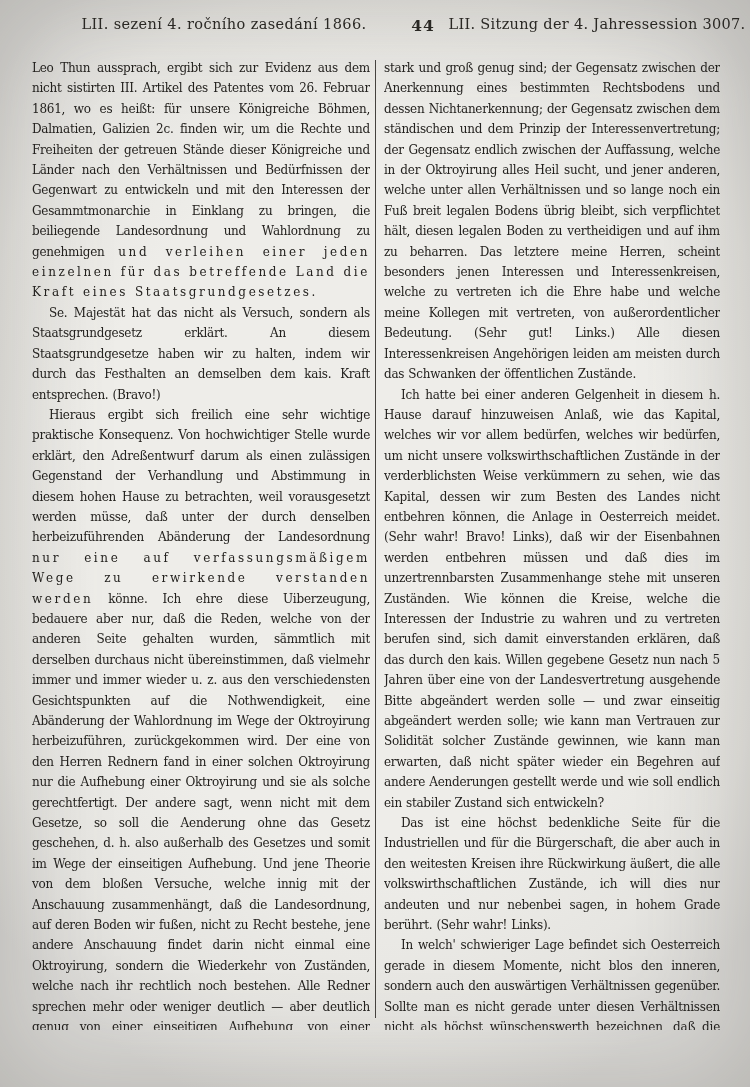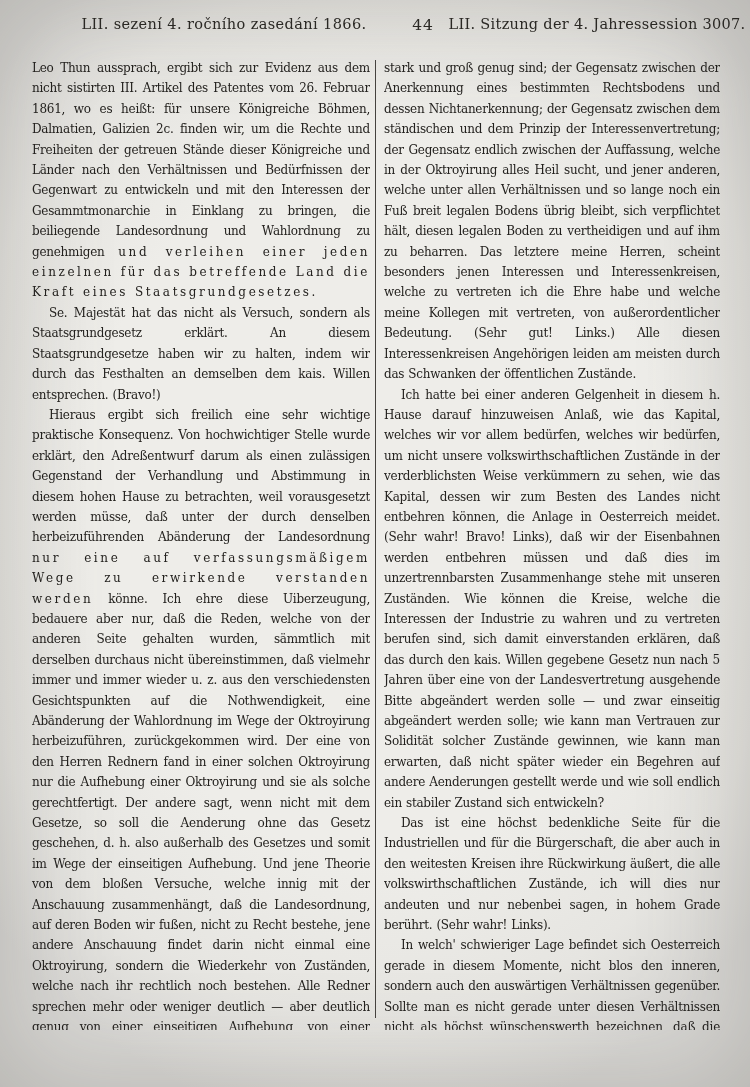--- a/index.html
+++ b/index.html
@@ -18,21 +18,21 @@
   }
   .header {
     position: absolute;
     top: 16px; left: 0;
     width: 100%; height: 26px;
     font-size: 14.5px;
     color: #2a2824;
     white-space: nowrap;
   }
   .header .h-left  { position: absolute; left: 224px; transform: translateX(-50%); letter-spacing: 0.4px; }
-  .header .h-num   { position: absolute; left: 423px; transform: translateX(-50%); font-size: 15.5px; font-weight: normal; letter-spacing: 1px; }
+  .header .h-num   { position: absolute; left: 423px; transform: translateX(-50%); font-size: 15.5px; font-weight: bold; letter-spacing: 1px; }
   .header .h-right { position: absolute; left: 597px; transform: translateX(-50%); letter-spacing: 0.3px; }
   .columns {
     position: absolute;
     top: 58px; left: 32px;
     width: 688px; height: 972px;
     display: flex;
     overflow: hidden;
   }
   .col {
     height: 100%;
@@ -63,21 +63,21 @@
 
   <div class="header">
     <span class="h-left">LII. sezení 4. ročního zasedání 1866.</span>
     <span class="h-num">44</span>
     <span class="h-right">LII. Sitzung der 4. Jahressession 3007.</span>
   </div>
 
   <div class="columns">
     <div class="col col-left" id="left-col">
         <p><span>Leo Thun aussprach, ergibt sich zur Evidenz aus dem nicht sistirten III. Artikel des Patentes vom 26. Februar 1861, wo es heißt: für unsere Königreiche Böhmen, Dalmatien, Galizien 2c. finden wir, um die Rechte und Freiheiten der getreuen Stände dieser Königreiche und Länder nach den Verhältnissen und Bedürfnissen der Gegenwart zu entwickeln und mit den Interessen der Gesammtmonarchie in Einklang zu bringen, die beiliegende Landesordnung und Wahlordnung zu genehmigen </span><span class="spaced">und verleihen einer jeden einzelnen für das betreffende Land die Kraft eines Staatsgrundgesetzes.</span></p>
-        <p class="indent"><span>Se. Majestät hat das nicht als Versuch, sondern als Staatsgrundgesetz erklärt. An diesem Staatsgrundgesetze haben wir zu halten, indem wir durch das Festhalten an demselben dem kais. Willen entsprechen. (Bravo!)</span></p>
+        <p class="indent"><span>Se. Majestät hat das nicht als Versuch, sondern als Staatsgrundgesetz erklärt. An diesem Staatsgrundgesetze haben wir zu halten, indem wir durch das Festhalten an demselben dem kais. Kraft entsprechen. (Bravo!)</span></p>
         <p class="indent"><span>Hieraus ergibt sich freilich eine sehr wichtige praktische Konsequenz. Von hochwichtiger Stelle wurde erklärt, den Adreßentwurf darum als einen zulässigen Gegenstand der Verhandlung und Abstimmung in diesem hohen Hause zu betrachten, weil vorausgesetzt werden müsse, daß unter der durch denselben herbeizuführenden Abänderung der Landesordnung </span><span class="spaced">nur eine auf verfassungsmäßigem Wege zu erwirkende verstanden werden</span><span> könne. Ich ehre diese Uiberzeugung, bedauere aber nur, daß die Reden, welche von der anderen Seite gehalten wurden, sämmtlich mit derselben durchaus nicht übereinstimmen, daß vielmehr immer und immer wieder u. z. aus den verschiedensten Gesichtspunkten auf die Nothwendigkeit, eine Abänderung der Wahlordnung im Wege der Oktroyirung herbeizuführen, zurückgekommen wird. Der eine von den Herren Rednern fand in einer solchen Oktroyirung nur die Aufhebung einer Oktroyirung und sie als solche gerechtfertigt. Der andere sagt, wenn nicht mit dem Gesetze, so soll die Aenderung ohne das Gesetz geschehen, d. h. also außerhalb des Gesetzes und somit im Wege der einseitigen Aufhebung. Und jene Theorie von dem bloßen Versuche, welche innig mit der Anschauung zusammenhängt, daß die Landesordnung, auf deren Boden wir fußen, nicht zu Recht bestehe, jene andere Anschauung findet darin nicht einmal eine Oktroyirung, sondern die Wiederkehr von Zuständen, welche nach ihr rechtlich noch bestehen. Alle Redner sprechen mehr oder weniger deutlich — aber deutlich genug von einer einseitigen Aufhebung, von einer einseitigen Aenderung, von einer Aenderung, sei es auch nur eines einzigen Paragraphen der Landesordnung; und mir scheint, das plus oder minus der Aenderung kann über das Wesen des Verhältnisses nichts entscheiden, und mir scheint, mit gleichem Rechte, wie von irgend einer bestimmten Anzahl der Mitglieder des h. Landtages die Aenderung eines ihr mißliebigen Paragraphen jetzt angestrebt wird, mit gleicher Berechtigung kann auf demselben Wege jeder andere Paragraph in Frage gestellt werden. (Sehr wohl! — Links.)</span></p>
       </div>
     <div class="divider"></div>
     <div class="col col-right" id="right-col">
         <p><span>stark und groß genug sind; der Gegensatz zwischen der Anerkennung eines bestimmten Rechtsbodens und dessen Nichtanerkennung; der Gegensatz zwischen dem ständischen und dem Prinzip der Interessenvertretung; der Gegensatz endlich zwischen der Auffassung, welche in der Oktroyirung alles Heil sucht, und jener anderen, welche unter allen Verhältnissen und so lange noch ein Fuß breit legalen Bodens übrig bleibt, sich verpflichtet hält, diesen legalen Boden zu vertheidigen und auf ihm zu beharren. Das letztere meine Herren, scheint besonders jenen Interessen und Interessenkreisen, welche zu vertreten ich die Ehre habe und welche meine Kollegen mit vertreten, von außerordentlicher Bedeutung. (Sehr gut! Links.) Alle diesen Interessenkreisen Angehörigen leiden am meisten durch das Schwanken der öffentlichen Zustände.</span></p>
         <p class="indent"><span>Ich hatte bei einer anderen Gelgenheit in diesem h. Hause darauf hinzuweisen Anlaß, wie das Kapital, welches wir vor allem bedürfen, welches wir bedürfen, um nicht unsere volkswirthschaftlichen Zustände in der verderblichsten Weise verkümmern zu sehen, wie das Kapital, dessen wir zum Besten des Landes nicht entbehren können, die Anlage in Oesterreich meidet. (Sehr wahr! Bravo! Links), daß wir der Eisenbahnen werden entbehren müssen und daß dies im unzertrennbarsten Zusammenhange stehe mit unseren Zuständen. Wie können die Kreise, welche die Interessen der Industrie zu wahren und zu vertreten berufen sind, sich damit einverstanden erklären, daß das durch den kais. Willen gegebene Gesetz nun nach 5 Jahren über eine von der Landesvertretung ausgehende Bitte abgeändert werden solle — und zwar einseitig abgeändert werden solle; wie kann man Vertrauen zur Solidität solcher Zustände gewinnen, wie kann man erwarten, daß nicht später wieder ein Begehren auf andere Aenderungen gestellt werde und wie soll endlich ein stabiler Zustand sich entwickeln?</span></p>
         <p class="indent"><span>Das ist eine höchst bedenkliche Seite für die Industriellen und für die Bürgerschaft, die aber auch in den weitesten Kreisen ihre Rückwirkung äußert, die alle volkswirthschaftlichen Zustände, ich will dies nur andeuten und nur nebenbei sagen, in hohem Grade berührt. (Sehr wahr! Links).</span></p>
         <p class="indent runon"><span>In welch' schwieriger Lage befindet sich Oesterreich gerade in diesem Momente, nicht blos den inneren, sondern auch den auswärtigen Verhältnissen gegenüber. Sollte man es nicht gerade unter diesen Verhältnissen nicht als höchst wünschenswerth bezeichnen, daß die Zustände im Lande sich konsolidiren und nicht plötzlichen und sprungweisen Abänderungen ausgesetzt werden, und wie kann denn auf einem andern Wege als mit Einhaltung der gesetzlichen durch das Staatsgrundgesetz vorgeschriebenen Formen, eine Umänderung in der Weise allmäliger Entwickelung — derjenigen Entwickelung, welche Vertrauen erweckt, weil sie nicht sprungweise geschieht — herbeigeführt werden? Ich will diesen Punkt nur andeuten, um daraus zu folgern, wie wenig an die Interessen der Gesammtheit des Reiches bis-</span></p>
       </div>
   </div>

